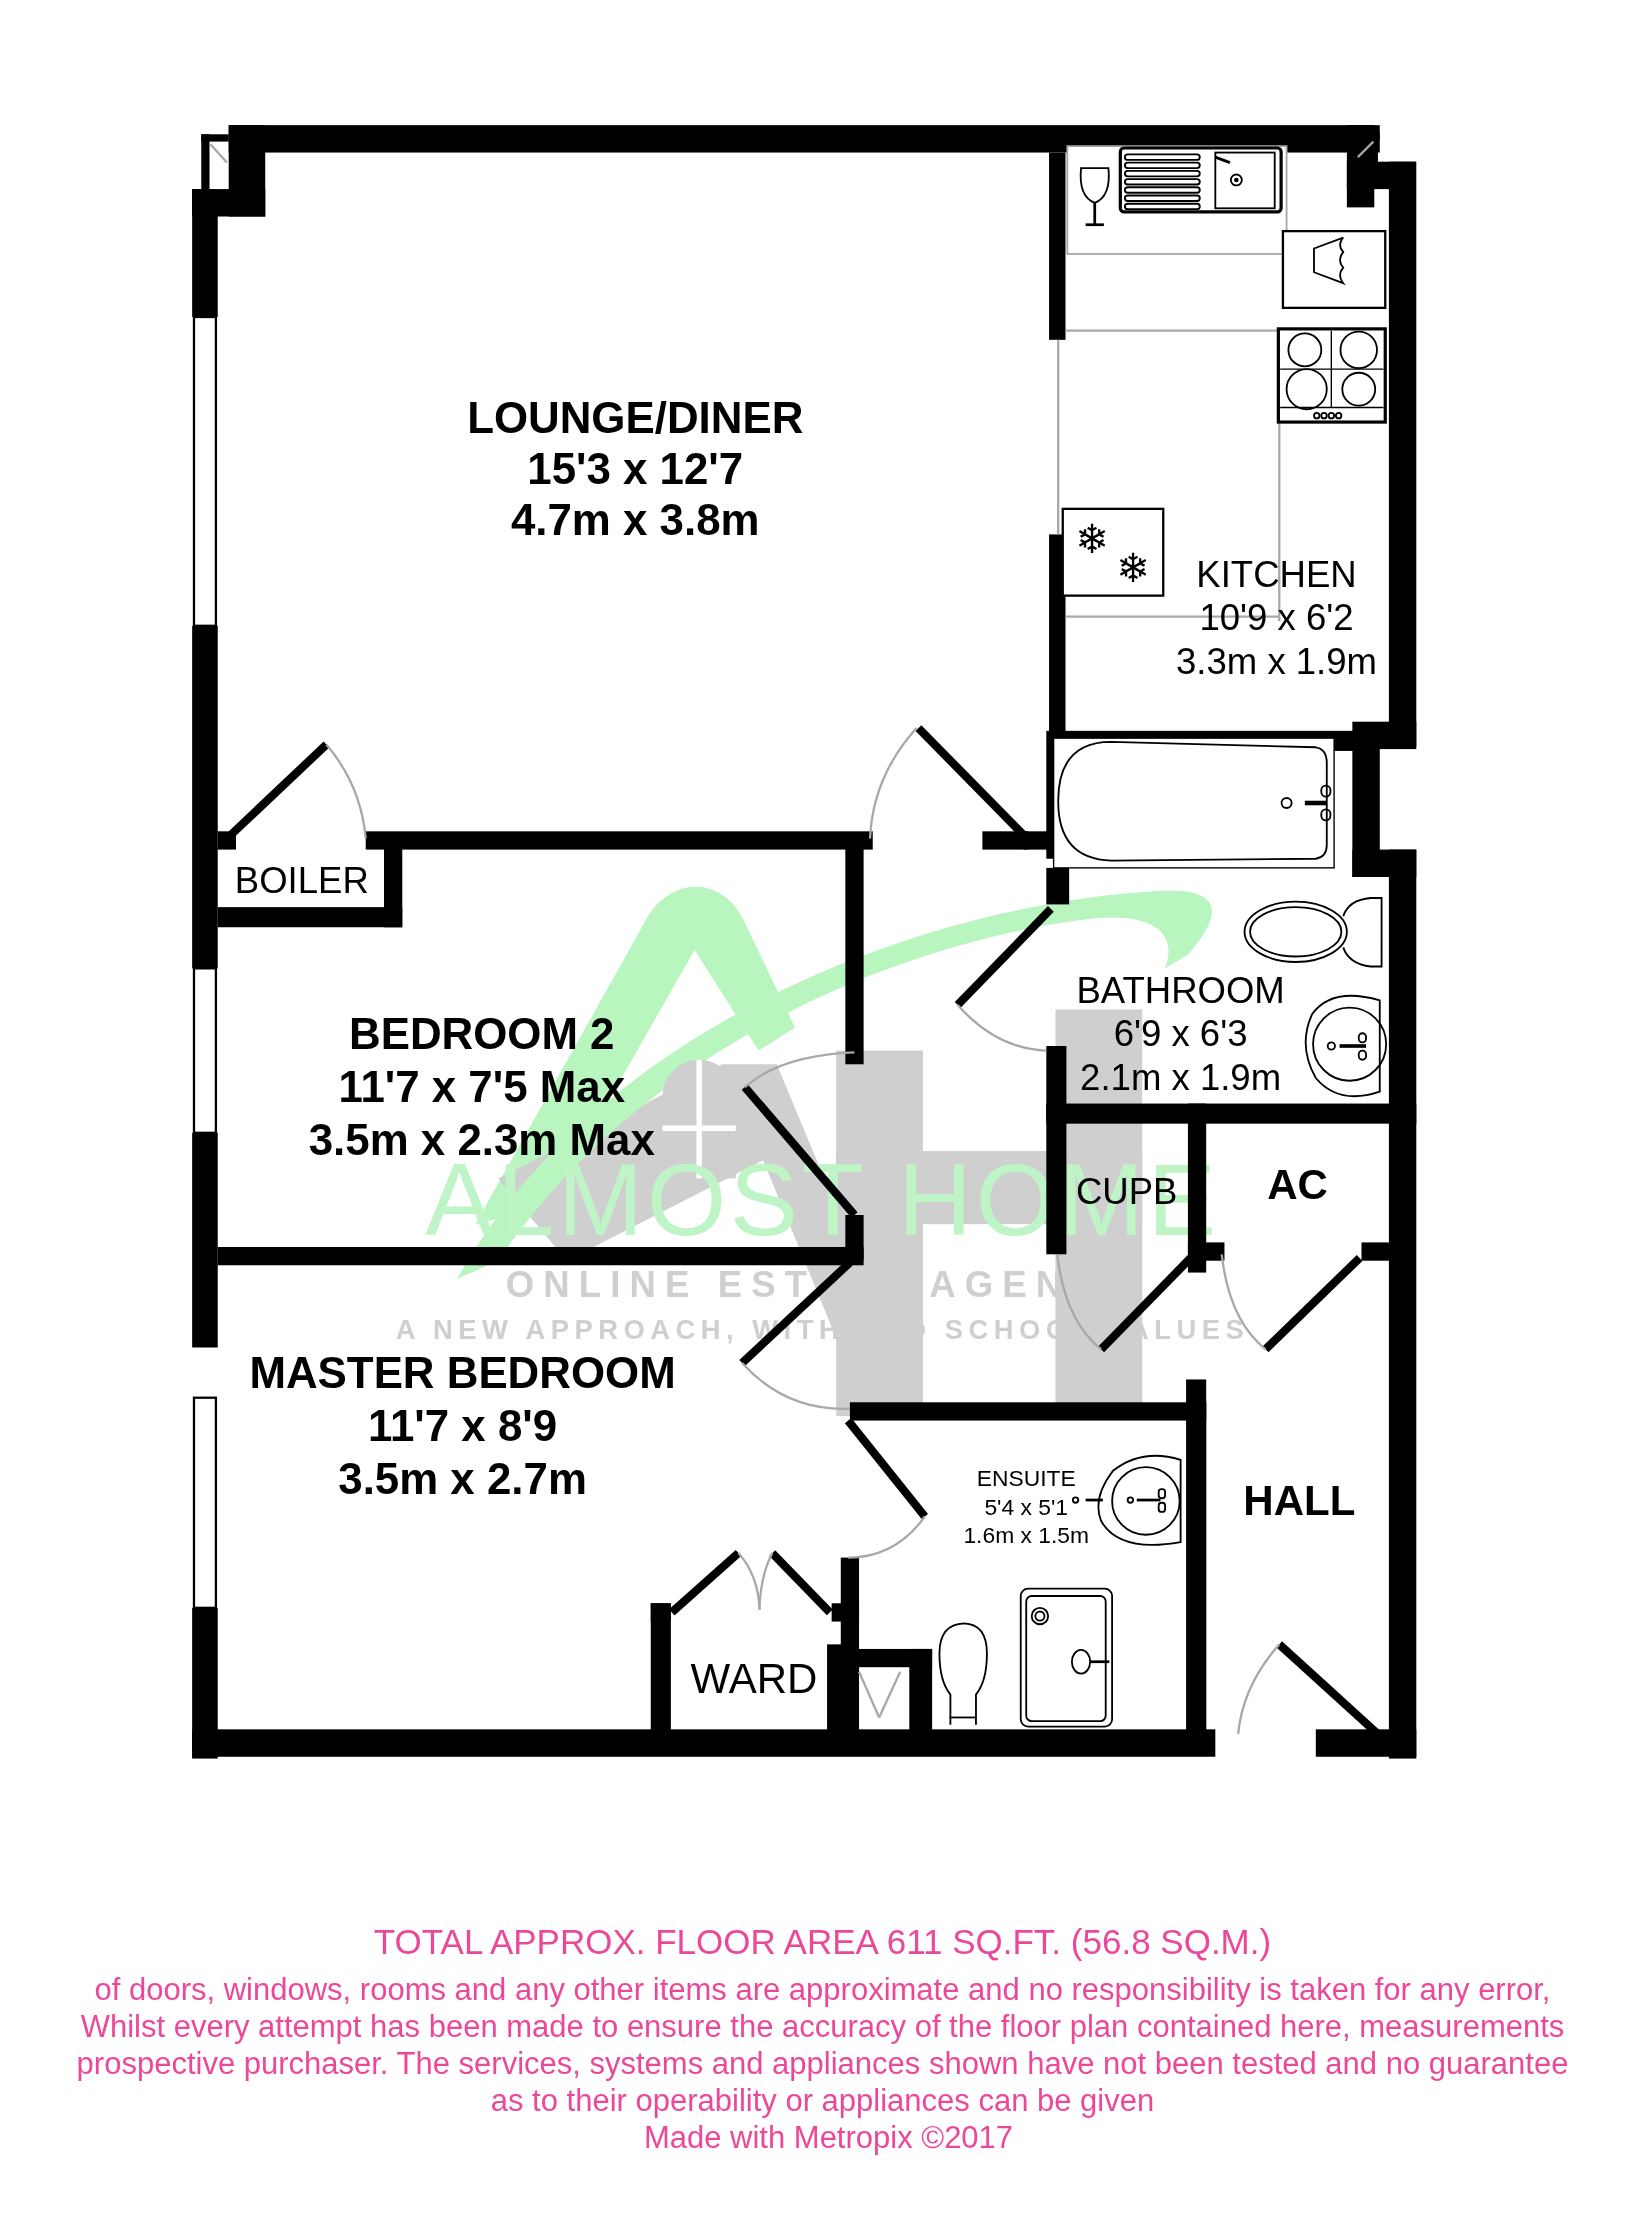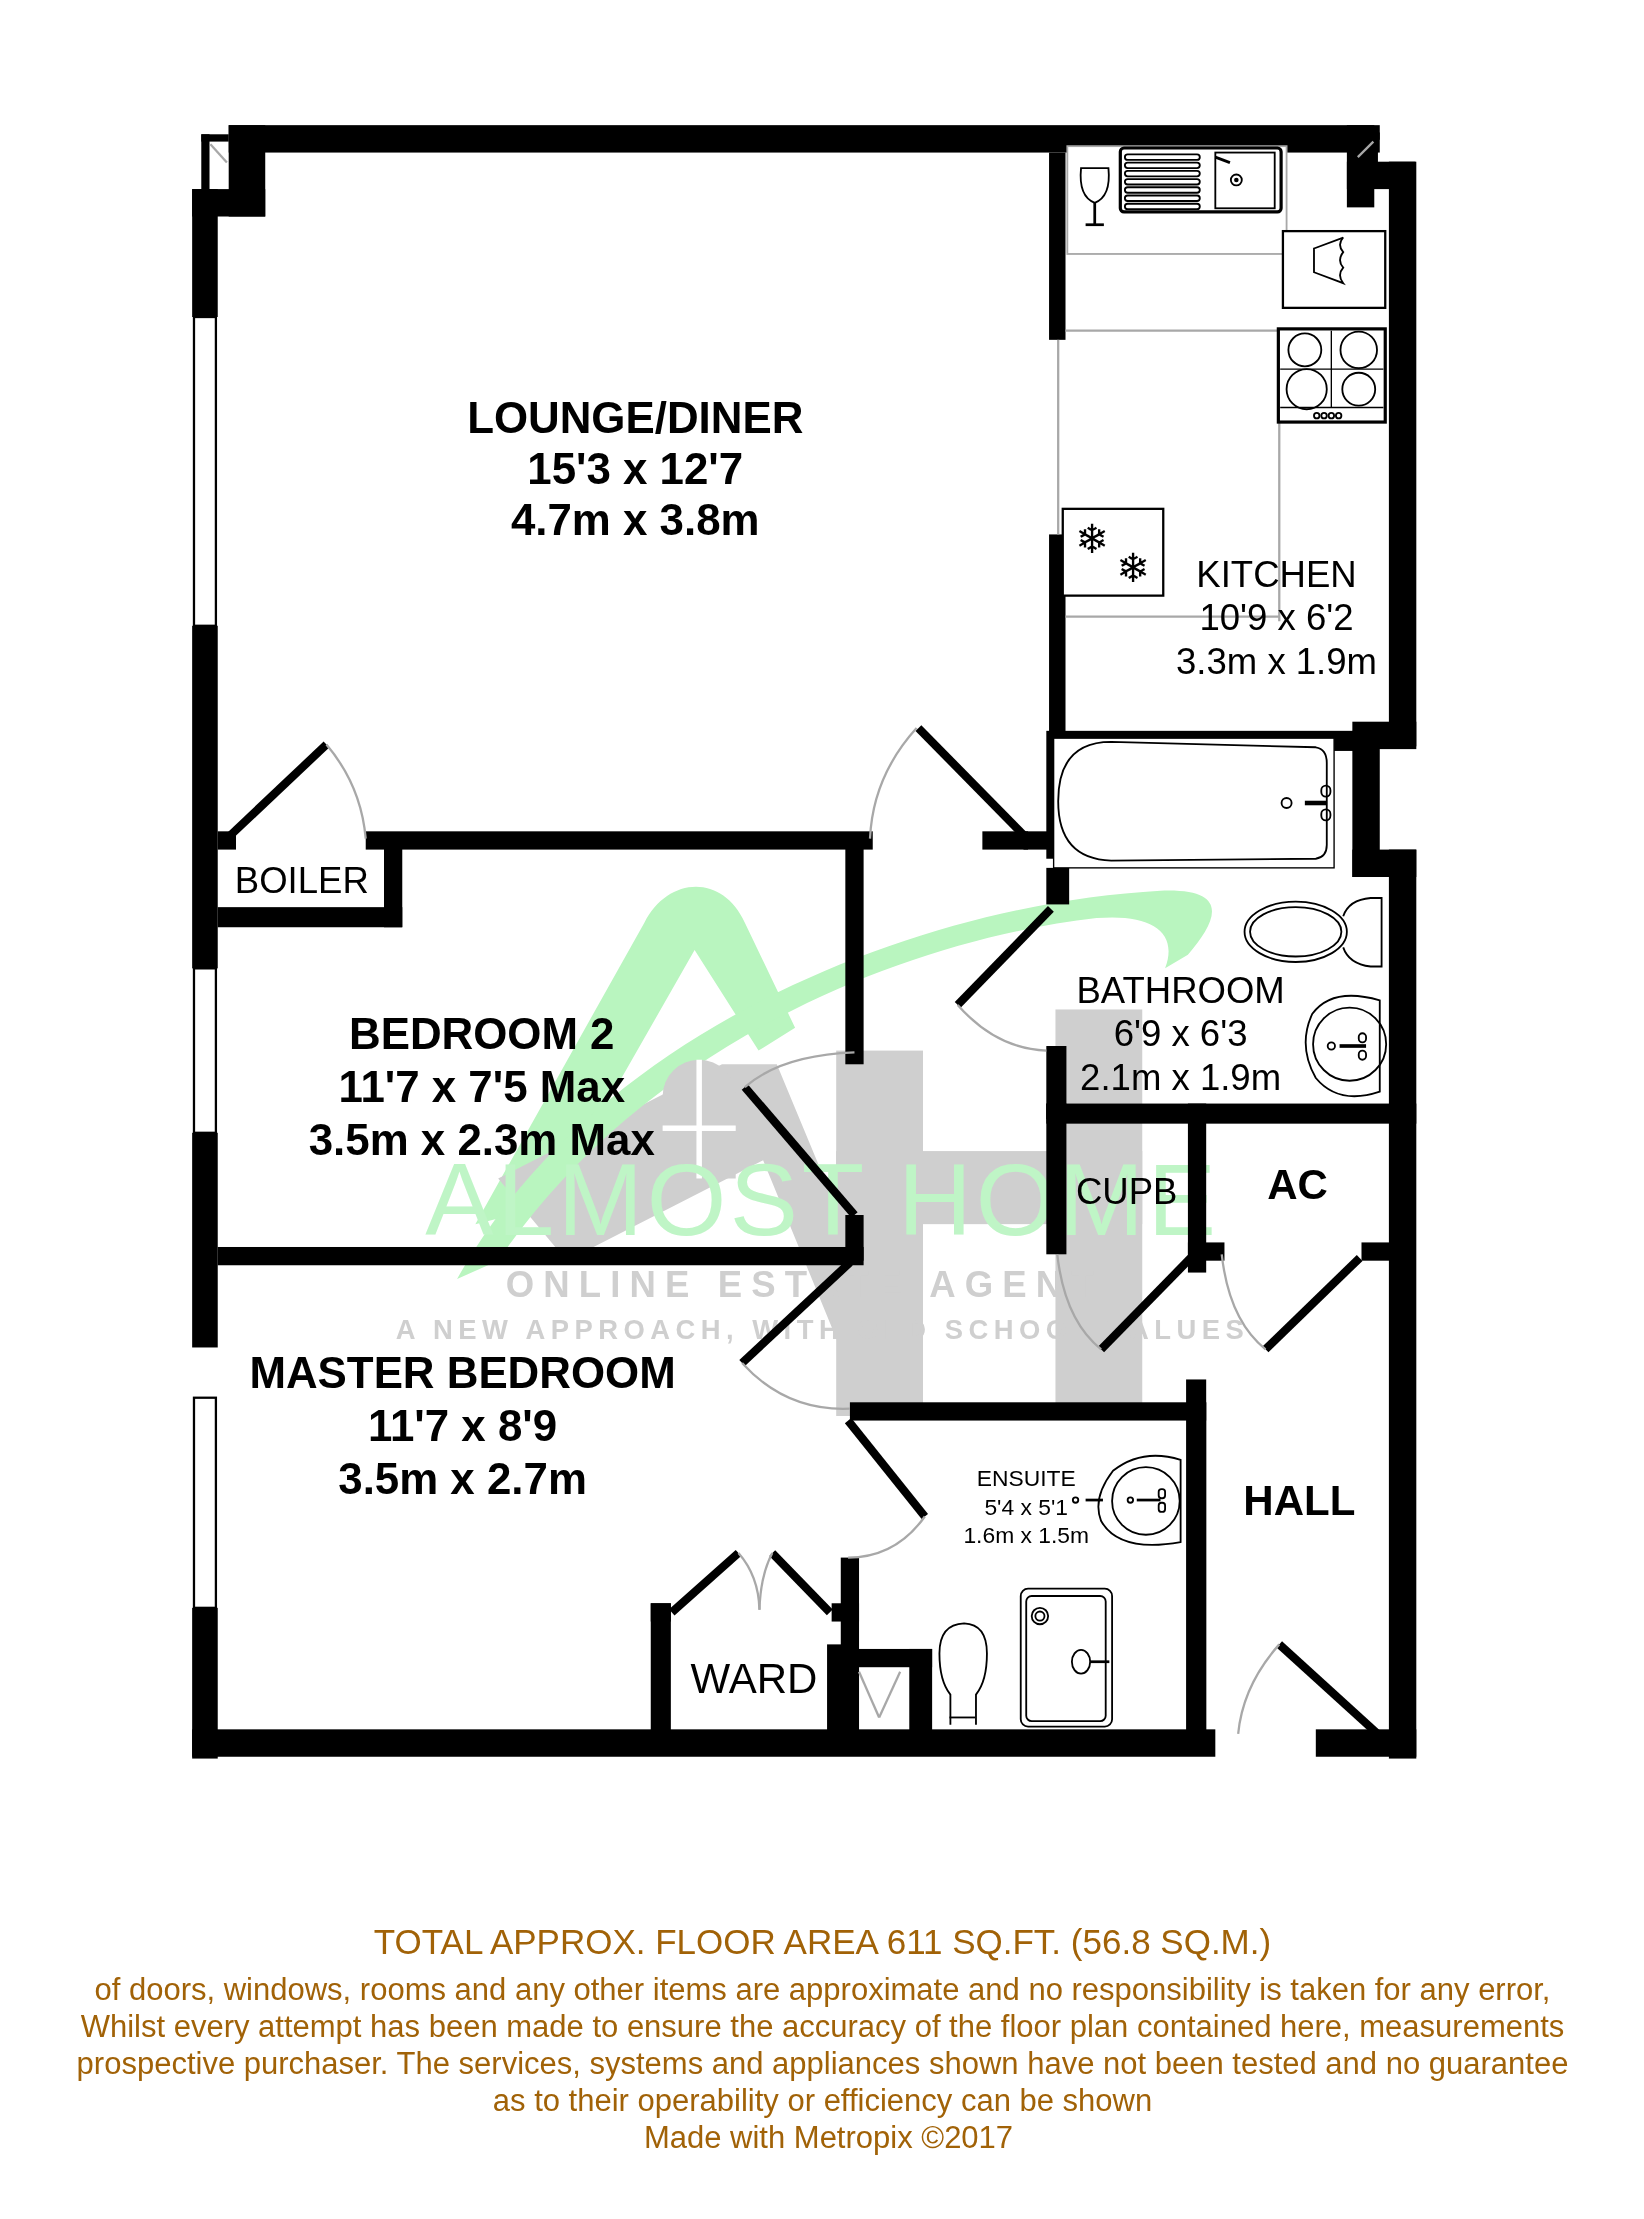--- a/index.html
+++ b/index.html
@@ -10,21 +10,21 @@
   .door-leaf { stroke: #000; stroke-width: 9; fill: none; }
   .door-arc { stroke: #a8a8a8; stroke-width: 2.5; fill: none; }
   .fixture-thin { stroke: #000; stroke-width: 2; fill: none; }
   .grey-line { stroke: #a8a8a8; stroke-width: 2.5; fill: none; }
   .room-label { font-family: "Liberation Sans", sans-serif; font-weight: bold; fill: #000; text-anchor: middle; }
   .room-label-reg { font-family: "Liberation Sans", sans-serif; fill: #000; text-anchor: middle; }
   .wm-green { fill: #b9f5bf; }
   .wm-grey { fill: #cfcfcf; }
   .wm-text-green { font-family: "Liberation Sans", sans-serif; fill: #bff5c6; font-size: 112px; font-weight: normal; text-anchor: middle; letter-spacing: 4px; }
   .wm-text-grey { font-family: "Liberation Sans", sans-serif; fill: #cfcfcf; font-weight: bold; text-anchor: middle; }
-  #footer { position: absolute; left: 0; top: 1919px; width: 1645px; text-align: center; color: #a16207; }
+  #footer { position: absolute; left: 0; top: 1919px; width: 1645px; text-align: center; color: #ec4899; }
   #footer .total { font-size: 35px; line-height: 46px; margin-bottom: 5.5px; }
   #footer .disc { font-size: 31px; line-height: 37px; }
   #footer .made { font-size: 31px; line-height: 37px; padding-left: 12px; }
 </style>
 </head>
 <body>
 
 <svg id="plan" viewBox="0 0 1800 2429" xmlns="http://www.w3.org/2000/svg">
 
   <g>
@@ -311,16 +311,16 @@
     <text class="room-label" x="1422" y="1658" font-size="46">HALL</text>
     <text class="room-label-reg" x="825" y="1853" font-size="46">WARD</text>
   </g>
 </svg>
 
 <div id="footer">
   <div class="total">TOTAL APPROX. FLOOR AREA 611 SQ.FT. (56.8 SQ.M.)</div>
   <div class="disc">of doors, windows, rooms and any other items are approximate and no responsibility is taken for any error,</div>
   <div class="disc">Whilst every attempt has been made to ensure the accuracy of the floor plan contained here, measurements</div>
   <div class="disc">prospective purchaser. The services, systems and appliances shown have not been tested and no guarantee</div>
-  <div class="disc">as to their operability or efficiency can be shown</div>
+  <div class="disc">as to their operability or appliances can be given</div>
   <div class="made">Made with Metropix ©2017</div>
 </div>
 
 
 </body></html>

